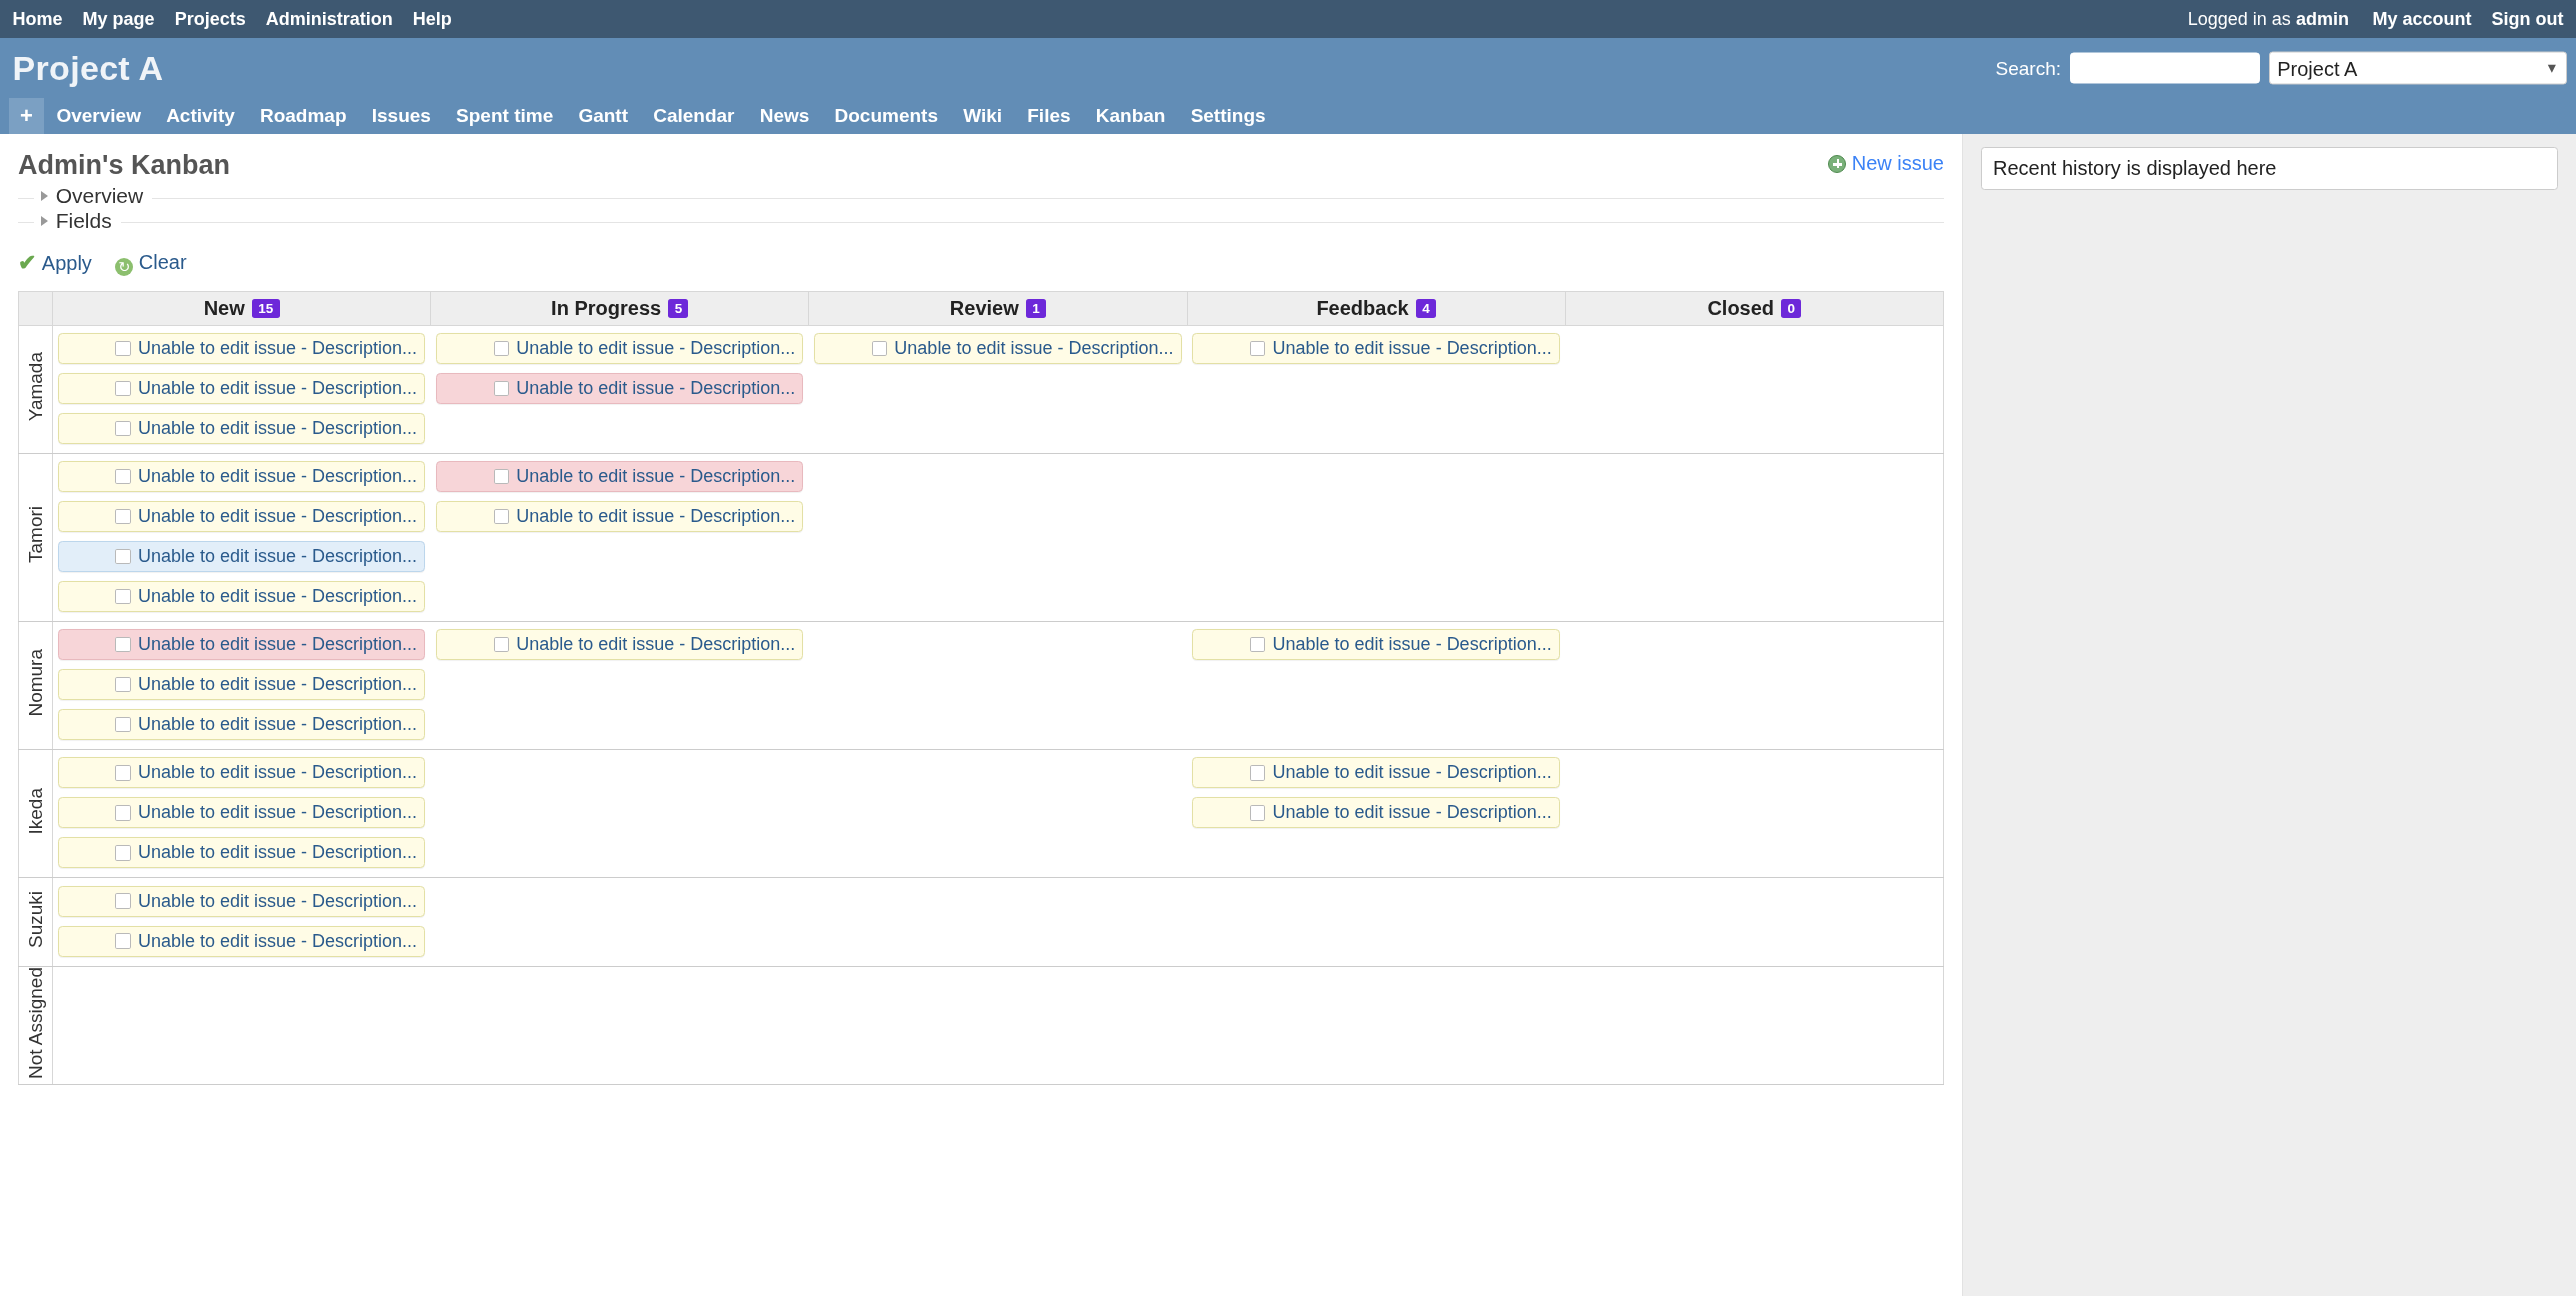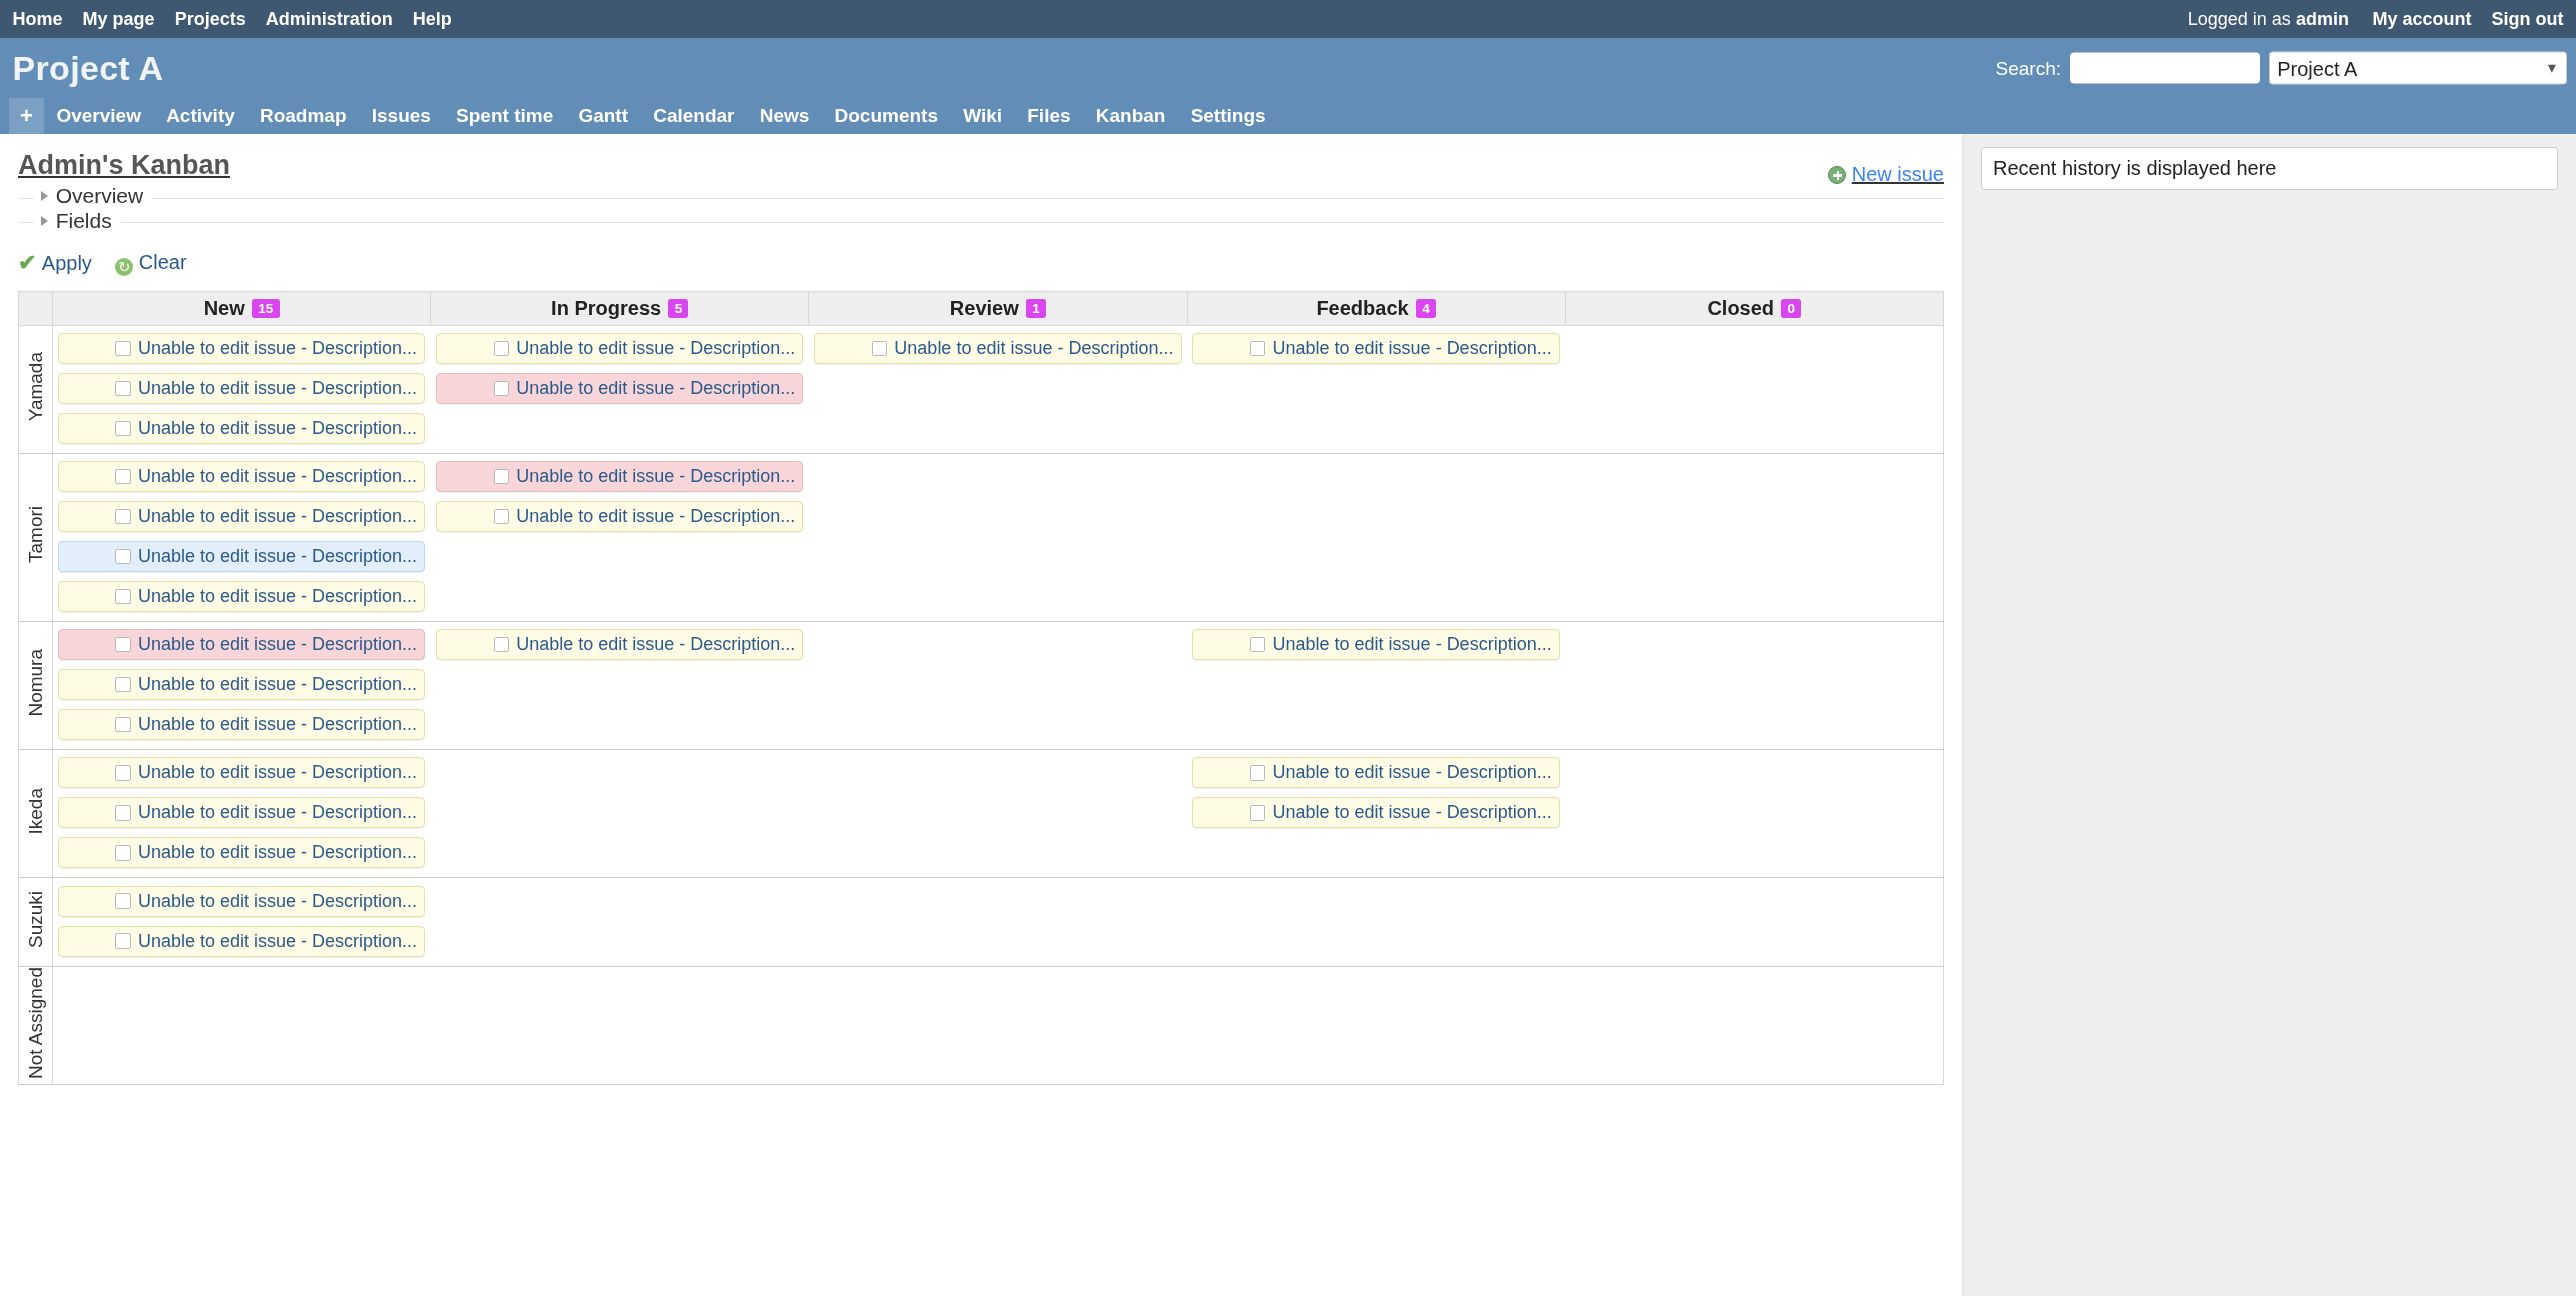--- a/index.html
+++ b/index.html
@@ -118,21 +118,21 @@
   #sidebar .history-box {
     background:#fff;
     border:0.9px solid #ccc;
     border-radius: 3.6px;
     padding: 9px 11px;
     font-size: 20px;
     color:#222;
   }
 
   
-  .title-row { display:flex; align-items:center;text-decoration:underline; }
+  .title-row { display:flex; align-items:flex-start; }
   h2.page-title {
     margin: 5.4px 0 16.3px 0;
     font-size: 27px;
     font-weight: bold;
     color:#555;
     flex: 1 1 auto;
   }
   .contextual { padding-top: 7.2px; white-space:nowrap; }
   .contextual a { color:#3b82f6; text-decoration:none; font-size:20px; }
   .ico {
@@ -195,21 +195,21 @@
     font-size: 20px;
     font-weight: bold;
     color:#222;
     height: 34px;
     text-align:center;
     padding: 0;
   }
   table.kanban th.spacer-head { background:#eeeeee; border:0.9px solid #d7d7d7; border-top:none; border-left:none; width: 34px; }
   .badge {
     display:inline-block;
-    background:#d946ef;
+    background:#6d28d9;
     color:#fff;
     font-size: 13.5px;
     font-weight:bold;
     border-radius: 2.7px;
     padding: 1.8px 6.3px;
     margin-left: 7.2px;
     vertical-align: 1.8px;
     min-width: 11px;
   }
   td.swimlane-label {

